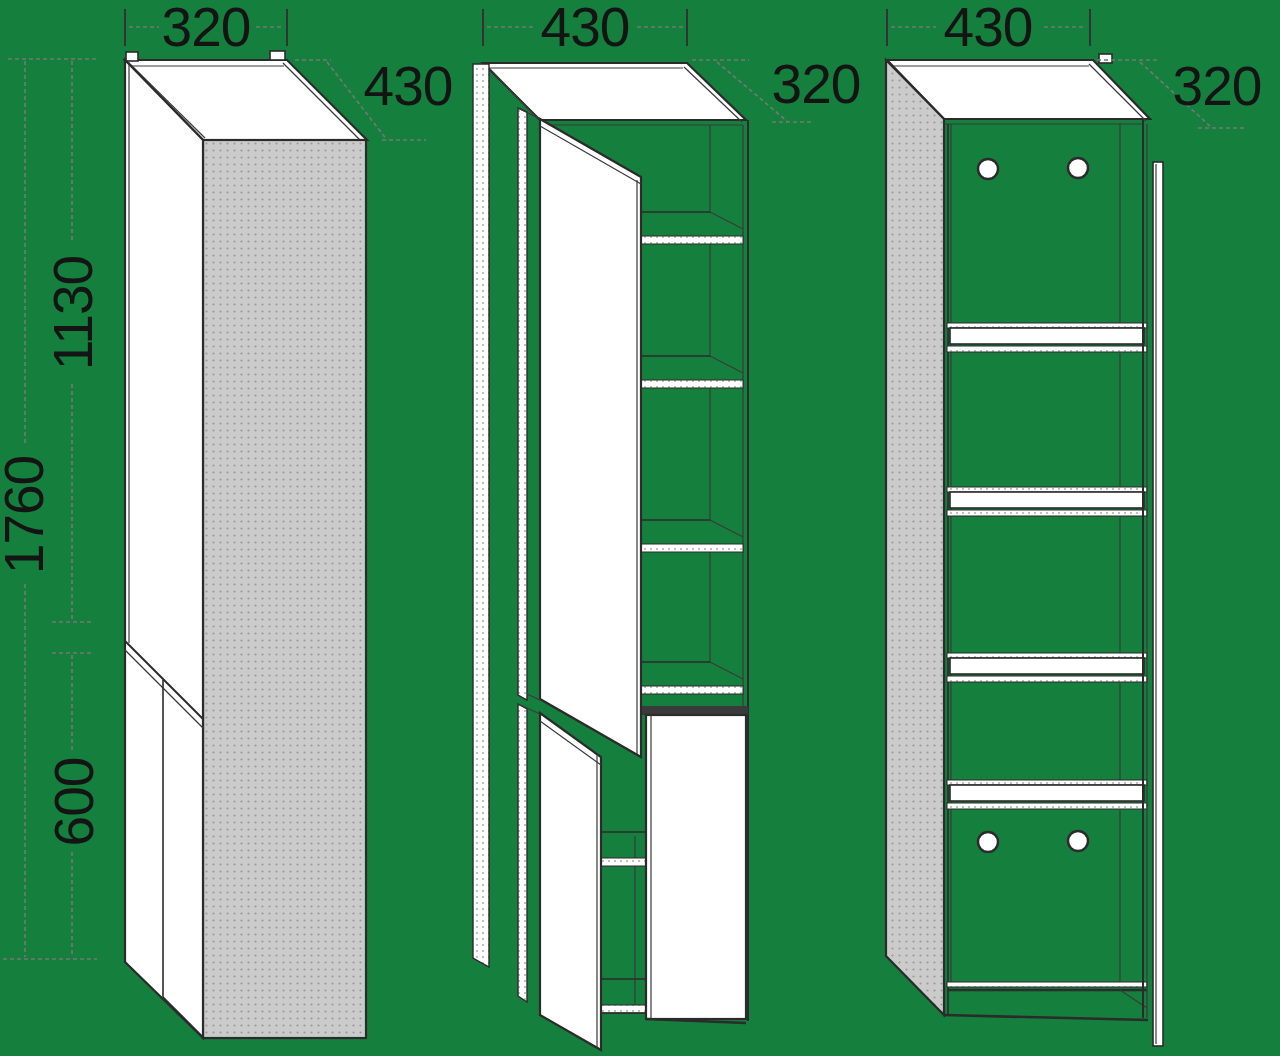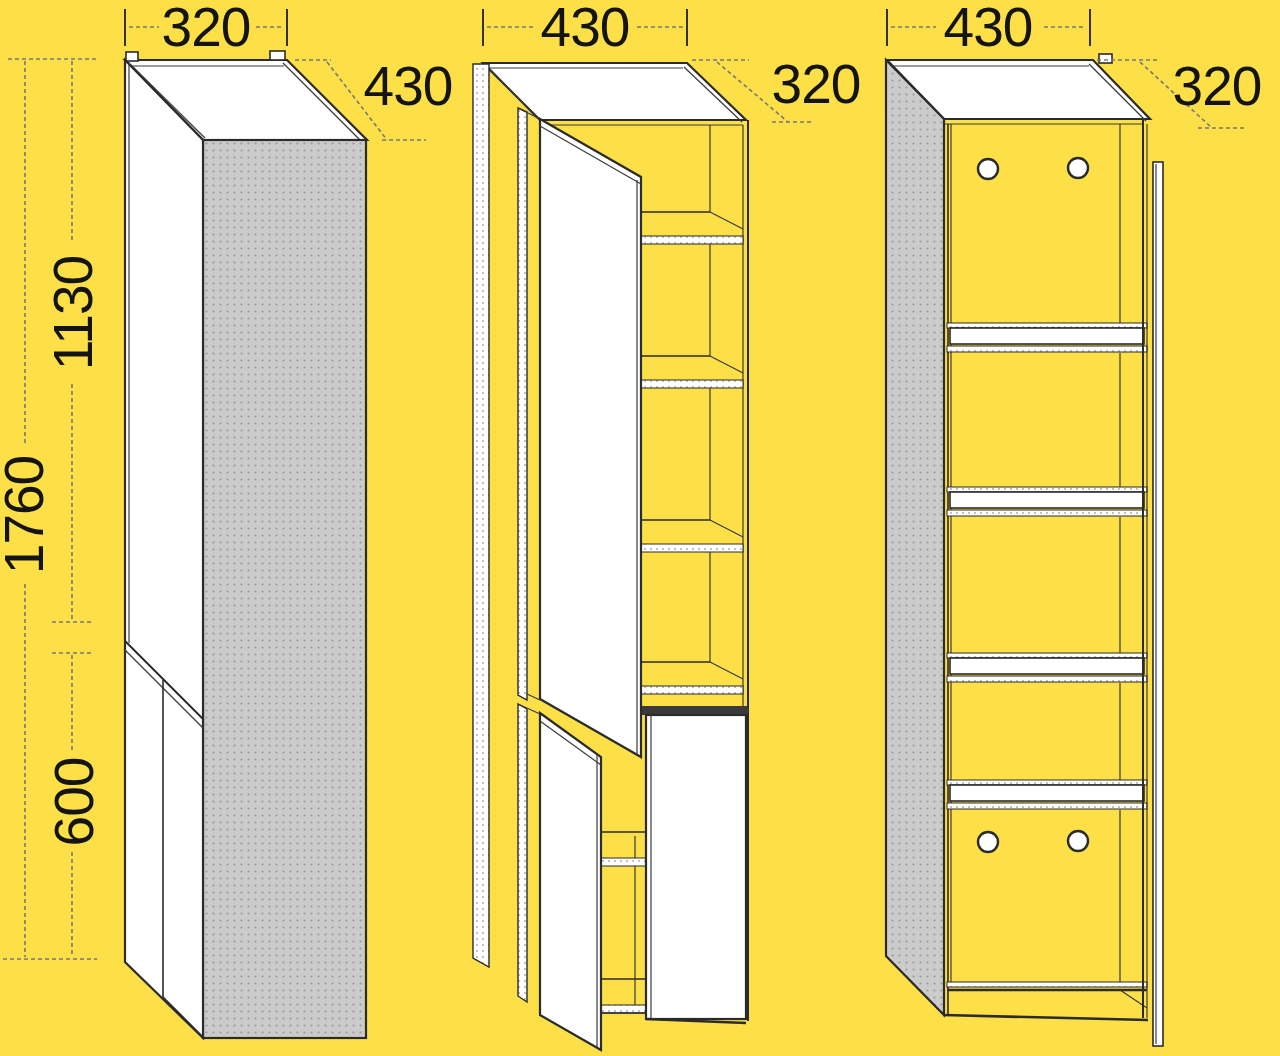--- a/index.html
+++ b/index.html
@@ -1,16 +1,16 @@
 <!DOCTYPE html>
 <html><head>
 <meta charset="utf-8">
 <style>
   html,body{margin:0;padding:0;background:#ffffff;}
-  .stage{width:1280px;height:1056px;position:relative;background:#fde047;overflow:hidden;}
+  .stage{width:1280px;height:1056px;position:relative;background:#15803d;overflow:hidden;}
   svg{display:block;}
   .face{fill:#ffffff;stroke:#2b2b2b;stroke-width:2.2;stroke-linejoin:miter;}
   .face-thin{fill:#ffffff;stroke:#2b2b2b;stroke-width:1.6;}
   .ln{stroke:#2b2b2b;stroke-width:2;fill:none;}
   .ln-heavy{stroke:#2b2b2b;stroke-width:2.6;fill:none;}
   .ln-thin{stroke:#3a3a3a;stroke-width:1.2;fill:none;}
   .ln-med{stroke:#2b2b2b;stroke-width:1.6;fill:none;}
   .hatchG{fill:url(#dotsGray);stroke:#2b2b2b;stroke-width:2.2;}
   .hatchL{fill:url(#dotsLight);stroke:#2b2b2b;stroke-width:1.4;}
   .band{fill:url(#dotsLight);stroke:#2b2b2b;stroke-width:1;}

